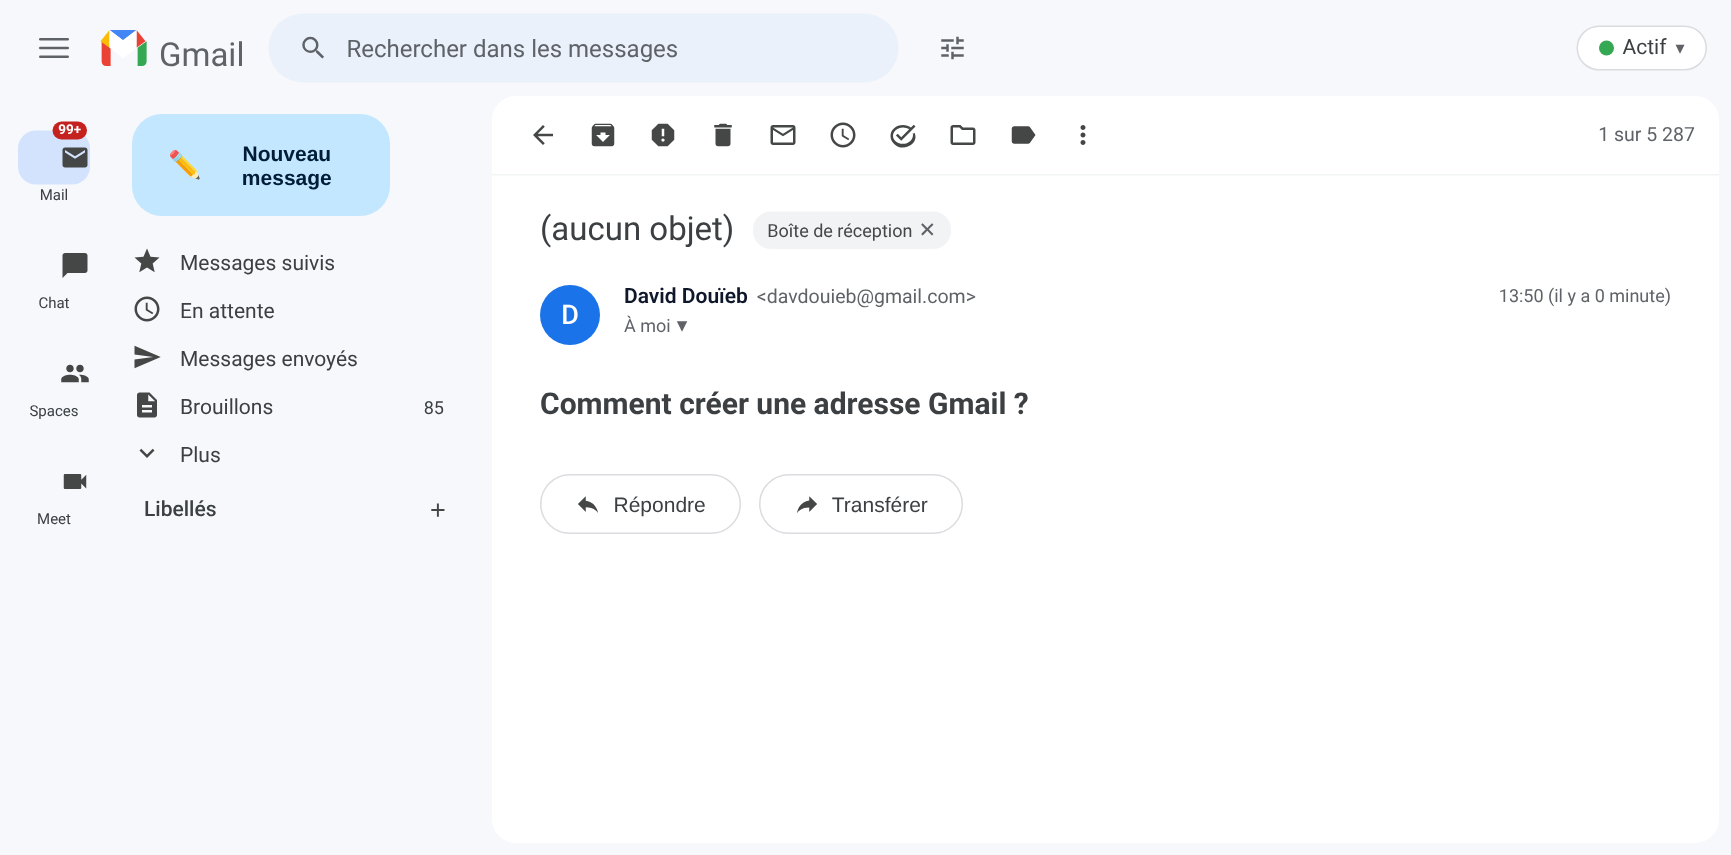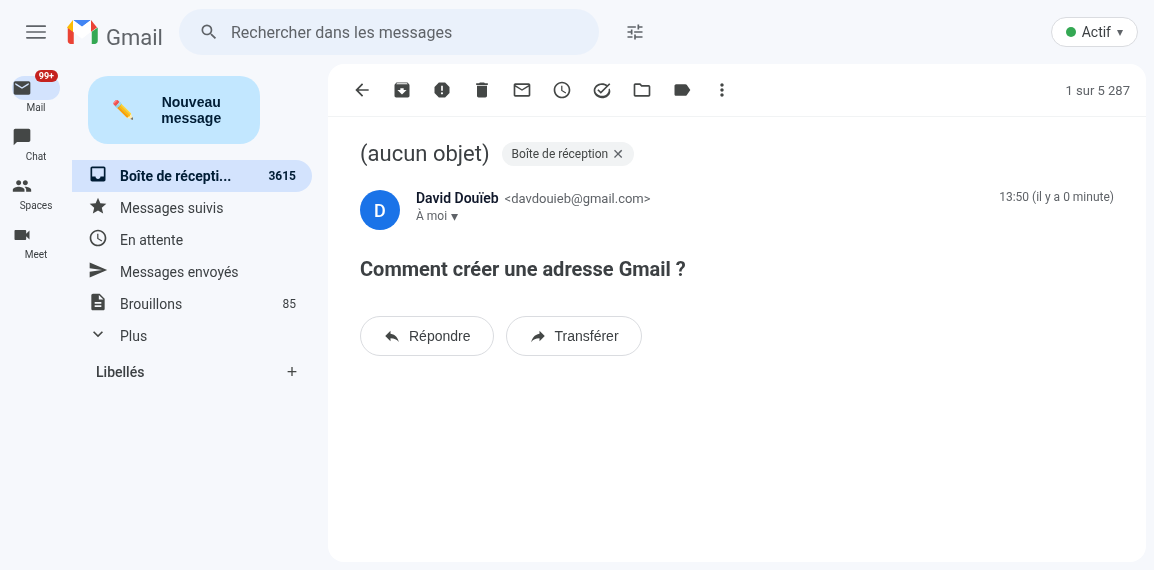--- a/index.html
+++ b/index.html
@@ -180,24 +180,25 @@
       flex-direction: column;
       align-items: center;
       gap: 2px;
       padding: 4px 8px;
       border-radius: 16px;
       cursor: pointer;
       width: 64px;
       position: relative;
     }
     .icon-bg {
-      width: 48px; height: 24px;
+      width: 48px; height: 36px;
       border-radius: 12px;
-      display: flex; align-items: center; justify-content: flex-start;
+      display: flex; align-items: center; justify-content: flex-end;
       position: relative;
+      margin-top: 11px;
     }
     .icon-bg.active { background: #d3e3fd; }
     .left-icon-label {
       font-size: 10px;
       color: #3c4043;
     }
     .mail-badge {
       position: absolute;
       top: -6px; right: 2px;
       background: #c5221f;
@@ -433,29 +434,20 @@
       <span class="left-icon-label">Meet</span>
     </div>
   </div>
 
   <div class="sidebar">
     <button class="compose-btn">
       <span class="compose-pencil">✏️</span>
       <span>Nouveau message</span>
     </button>
 
-    <div class="nav-item active">
-      <span class="nav-icon">
-        <svg width="20" height="20" viewBox="0 0 24 24">
-          <path fill="#001d35" d="M19 3H5c-1.1 0-2 .9-2 2v14c0 1.1.9 2 2 2h14c1.1 0 2-.9 2-2V5c0-1.1-.9-2-2-2zm0 12h-4c0 1.66-1.34 3-3 3s-3-1.34-3-3H5V5h14v10z"></path>
-        </svg>
-      </span>
-      <span class="nav-label">Boîte de récepti...</span>
-      <span class="nav-badge">3615</span>
-    </div>
 
     <div class="nav-item">
       <span class="nav-icon">
         <svg width="20" height="20" viewBox="0 0 24 24">
           <path fill="#444746" d="M12 17.27L18.18 21l-1.64-7.03L22 9.24l-7.19-.61L12 2 9.19 8.63 2 9.24l5.46 4.73L5.82 21z"></path>
         </svg>
       </span>
       <span class="nav-label">Messages suivis</span>
     </div>
 

